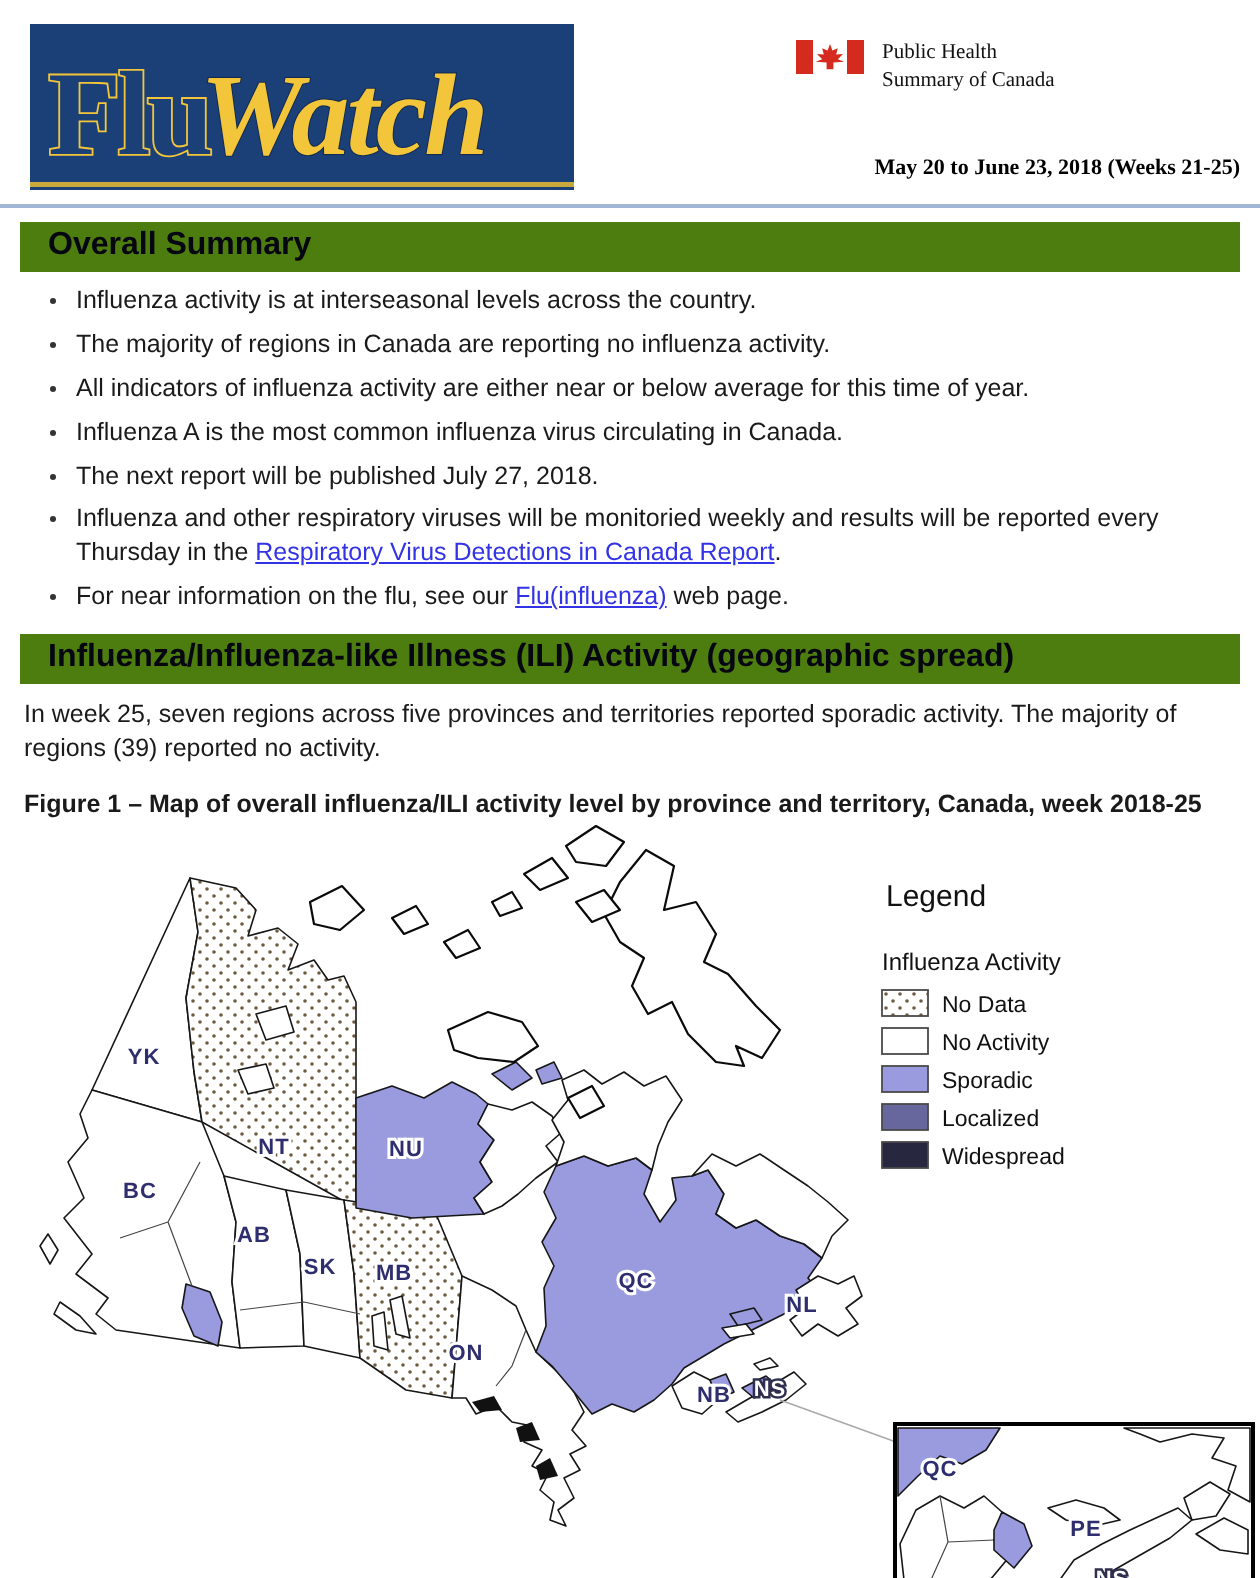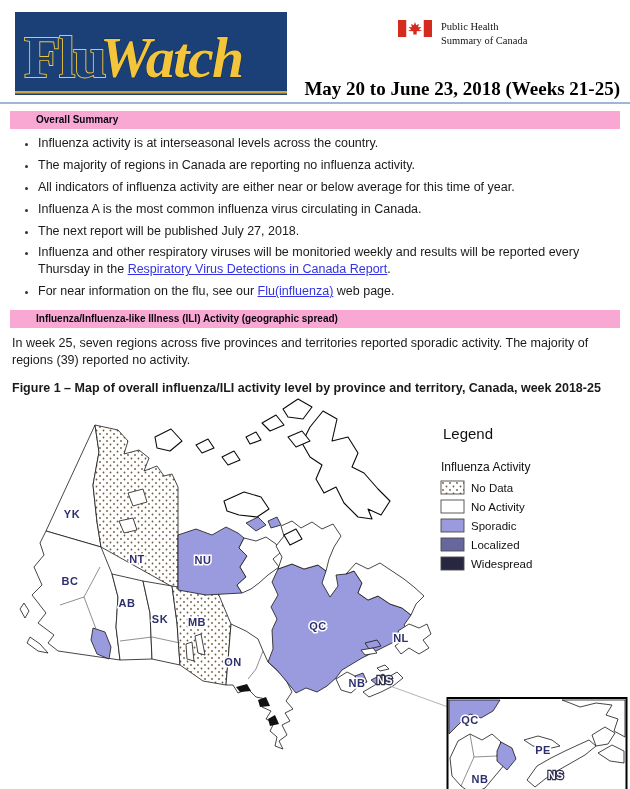--- a/index.html
+++ b/index.html
@@ -4,24 +4,24 @@
 <style>
   html,body{margin:0;padding:0;background:#fff;}
   body{width:630px;font-family:"Liberation Sans",sans-serif;color:#1a1a1a;}
   .page{position:relative;width:630px;height:789px;overflow:hidden;background:#fff;}
   
   .hdr{position:relative;height:96px;font-family:Liberation Serif, serif;}
   .logo{position:absolute;left:15px;top:12px;}
   .gov{position:absolute;left:398px;top:20px;display:flex;align-items:flex-start;gap:9px;}
   .gov .txt{font-size:10.5px;line-height:1.3;color:#111;}
   .gov .txt.fr{margin-left:8px;}
-  .daterange{position:absolute;right:10px;top:78px;font-size:19px;font-weight:bold;color:#000;}
+  .daterange{position:absolute;right:10px;top:78px;font-size:11px;font-weight:bold;color:#000;}
   .rule{height:2px;background:#9FB6D6;margin:6px 0 7px 0;}
   
-  .bar{margin:0 10px;background:#f9a8d4;color:#060610;font-size:10px;font-weight:bold;padding:3px 8px 4px 26px;}
+  .bar{margin:0 10px;background:#4d7c0f;color:#060610;font-size:16px;font-weight:bold;padding:3px 8px 4px 14px;}
   ul.bullets{margin:6px 10px 10px 10px;padding:0 0 0 28px;}
   ul.bullets li{font-size:12.5px;line-height:1.35;margin:5px 0;color:#1a1a1a;}
   ul.bullets li::marker{color:#333;font-size:11px;}
   a.link{color:#3333E6;text-decoration:underline;cursor:pointer;}
   p.body{margin:7px 12px 10px 12px;font-size:12.5px;line-height:1.35;}
   p.figcap{margin:12px 12px 2px 12px;font-size:12.5px;font-weight:bold;}
   
   .plabel{font-family:"Liberation Sans",sans-serif;font-weight:bold;font-size:11px;fill:#2E2E6E;stroke:#fff;stroke-width:3px;paint-order:stroke;letter-spacing:.5px;text-anchor:middle;}
   .plabel-inv{font-family:"Liberation Sans",sans-serif;font-weight:bold;font-size:11px;fill:#fff;stroke:#2E2E4E;stroke-width:2.5px;paint-order:stroke;letter-spacing:.5px;text-anchor:middle;}
   .ltitle{font-family:"Liberation Sans",sans-serif;font-size:15px;fill:#111;}

